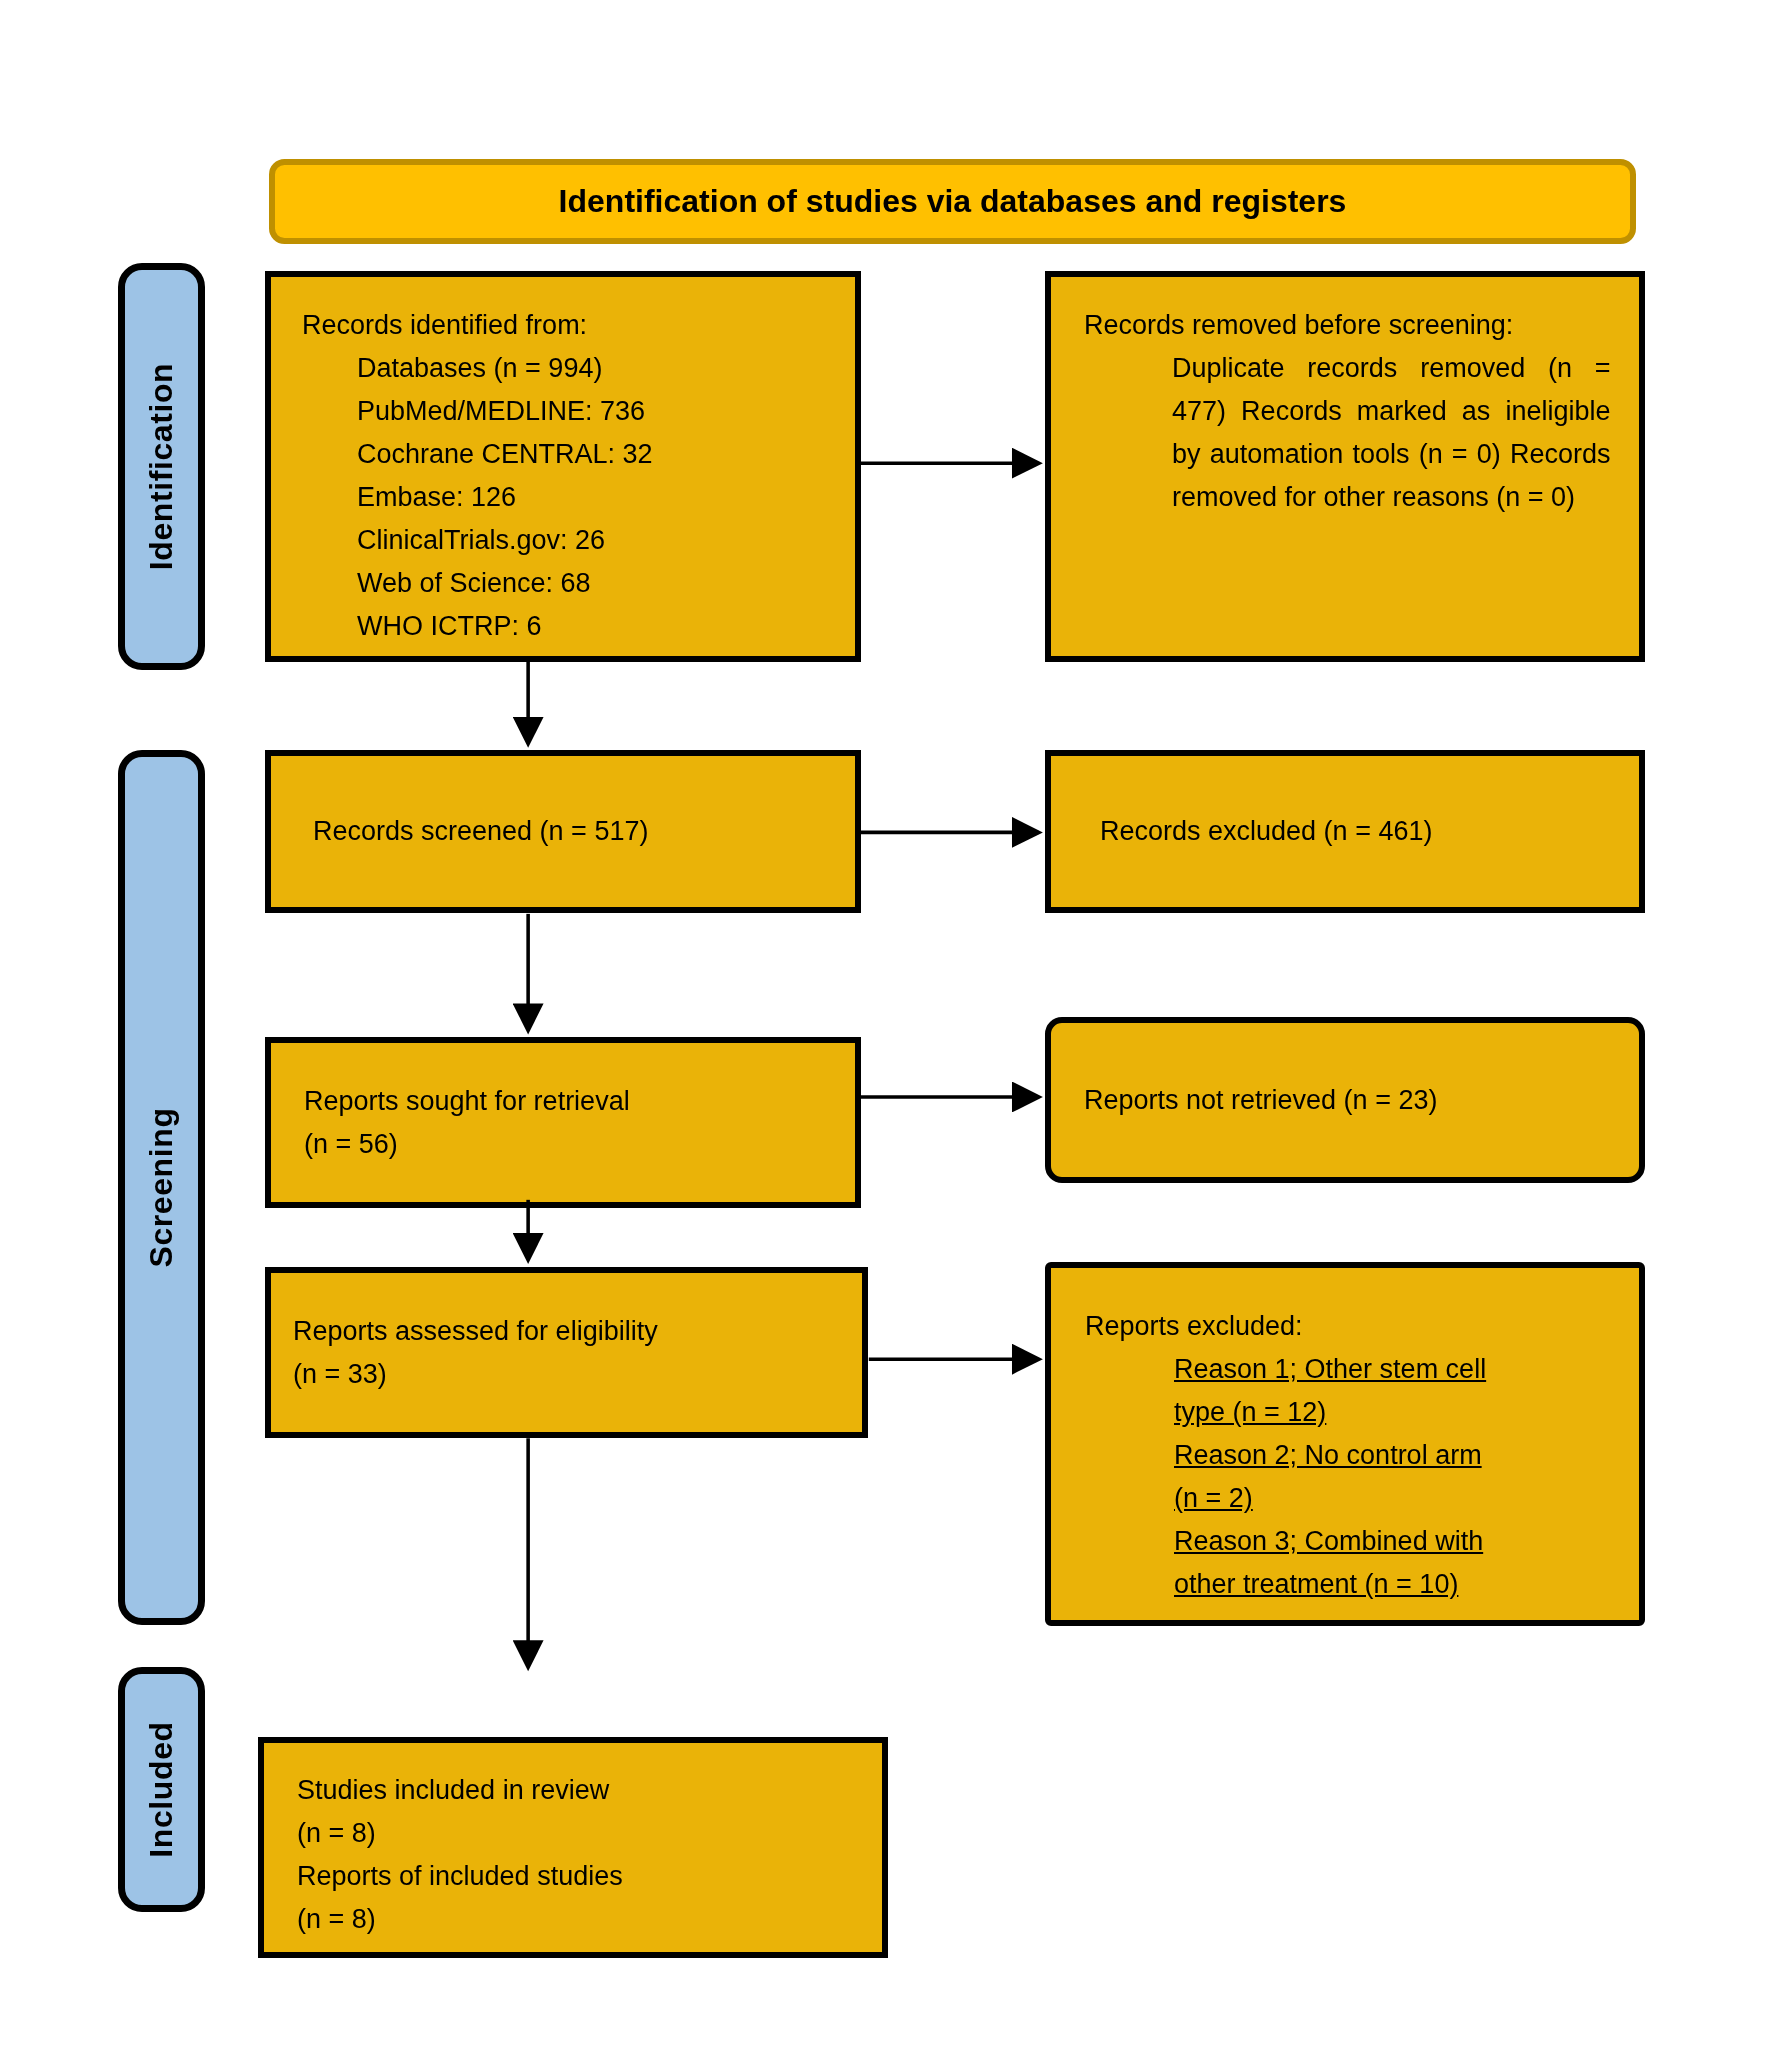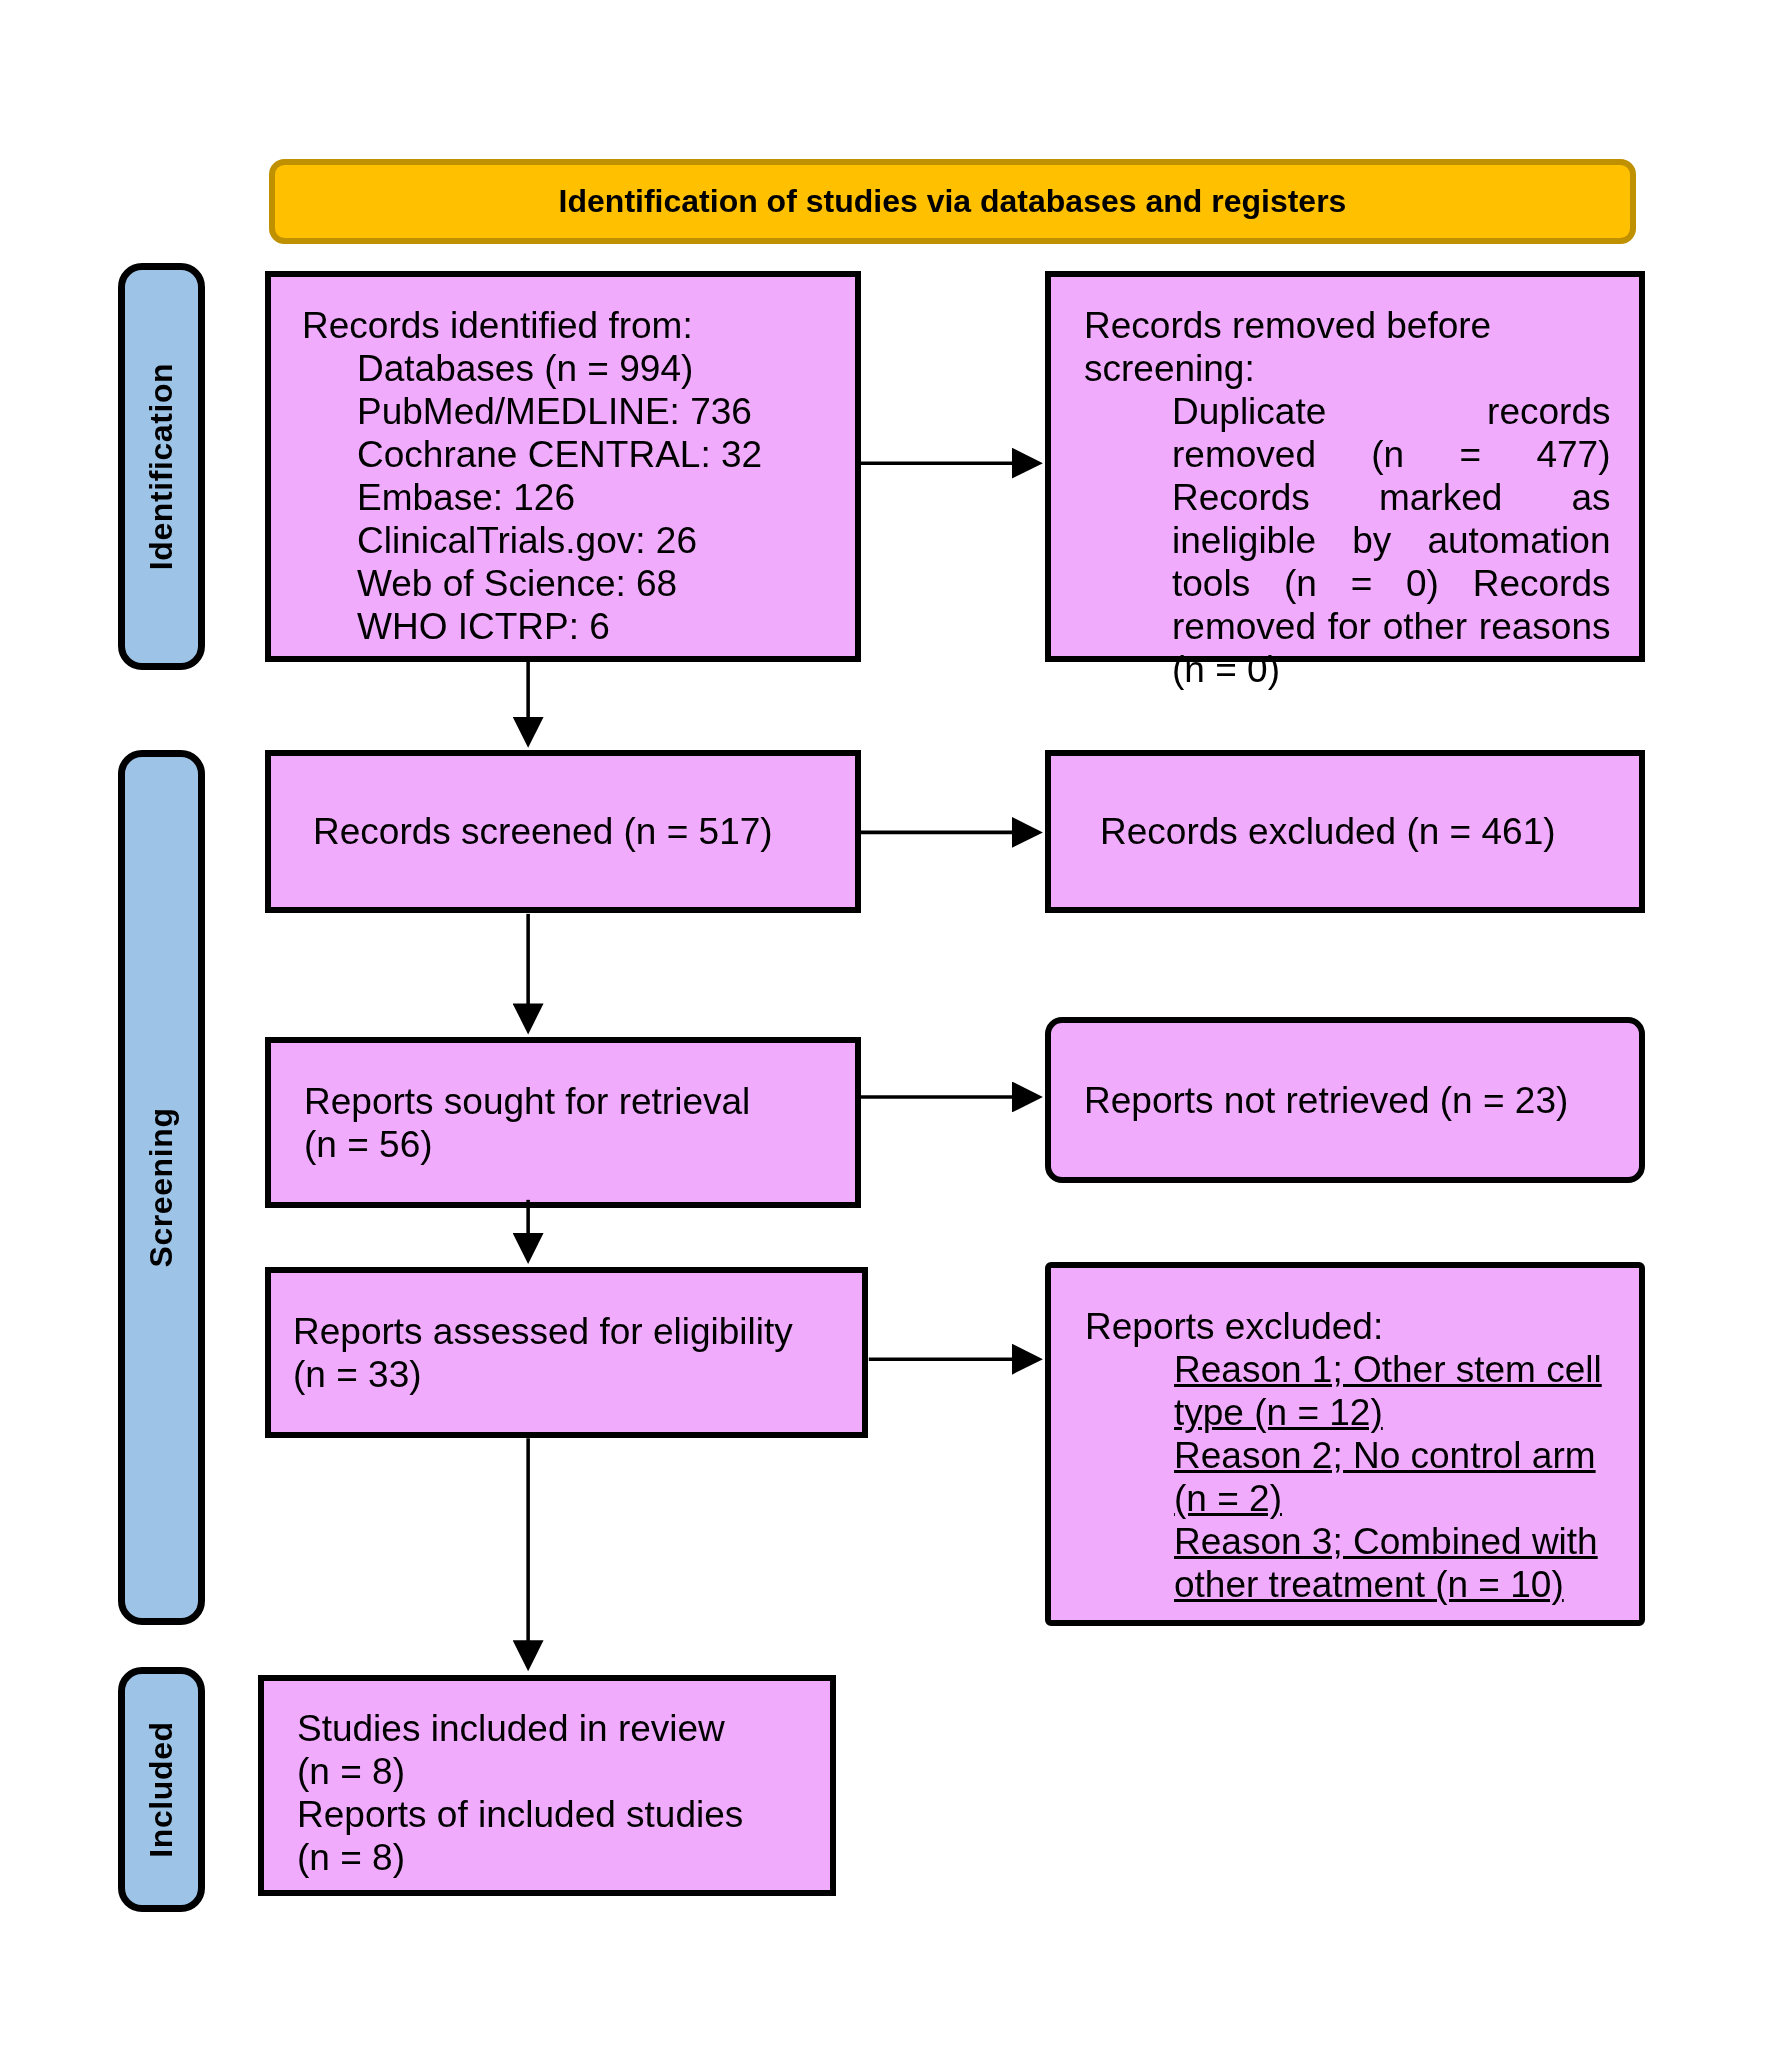--- a/index.html
+++ b/index.html
@@ -17,32 +17,32 @@
     position:absolute; left:118px; width:87px;
     background:#9DC3E6; border:7.1px solid #000; border-radius:24px;
     box-sizing:border-box; display:flex; align-items:center; justify-content:center;
   }
   .stage span { transform:rotate(-90deg); white-space:nowrap; font-weight:bold; font-size:32px; letter-spacing:0.6px; }
   .stage-identification { top:263px; height:407px; }
   .stage-screening { top:750px; height:875px; }
   .stage-included { top:1667px; height:245px; }
 
   .fbox {
-    position:absolute; background:#f0abfc; border:6px solid #000;
-    box-sizing:border-box; font-size:37px; line-height:43px;
+    position:absolute; background:#eab308; border:6px solid #000;
+    box-sizing:border-box; font-size:27px; line-height:43px;
   }
   .box-records-identified { left:265px; top:271px;  width:596px; height:391px; padding:27px 24px 0 31px; }
   .box-records-removed    { left:1045px; top:271px; width:600px; height:391px; padding:27px 28.5px 0 33px; }
   .box-records-screened   { left:265px; top:750px; width:596px; height:163px; display:flex; align-items:center; padding-left:42px; }
   .box-records-excluded   { left:1045px; top:750px; width:600px; height:163px; display:flex; align-items:center; padding-left:49px; }
   .box-reports-sought     { left:265px; top:1037px; width:596px; height:171px; display:flex; flex-direction:column; justify-content:center; padding-left:33px; }
   .box-reports-not-retrieved { left:1045px; top:1017px; width:600px; height:166px; display:flex; align-items:center; padding-left:33px;border-radius:17px; }
   .box-reports-assessed   { left:265px; top:1267px; width:603px; height:171px; display:flex; flex-direction:column; justify-content:center; padding-left:22px; }
   .box-reports-excluded   { left:1045px; top:1262px; width:600px; height:364px; padding:37px 28.5px 0 34px;border-radius:6px; }
-  .box-studies-included   { left:258px; top:1675px; width:578px; height:221px; padding:26px 24px 0 33px; }
+  .box-studies-included   { left:258px; top:1737px; width:630px; height:221px; padding:26px 24px 0 33px; }
 
   .indent-list { margin-left:55px; }
   .justify-par { margin-left:88px; text-align:justify; }
   .reason-block { margin-left:89px;text-decoration:underline; }
 
   .arrow-layer { position:absolute; left:0; top:0; width:1784px; height:2056px; }
 </style>
 </head>
 <body>
 

